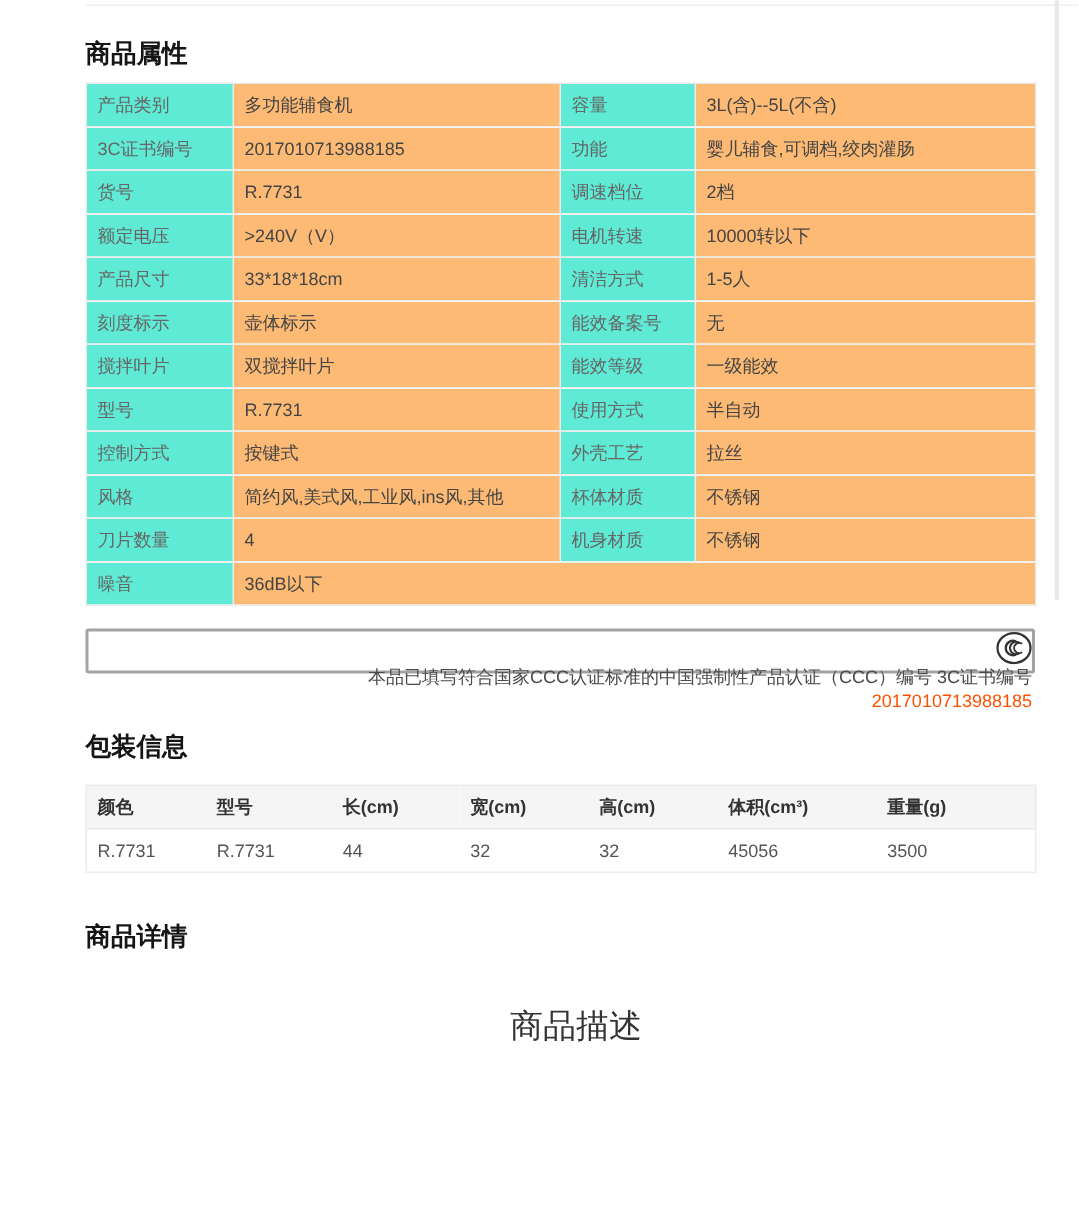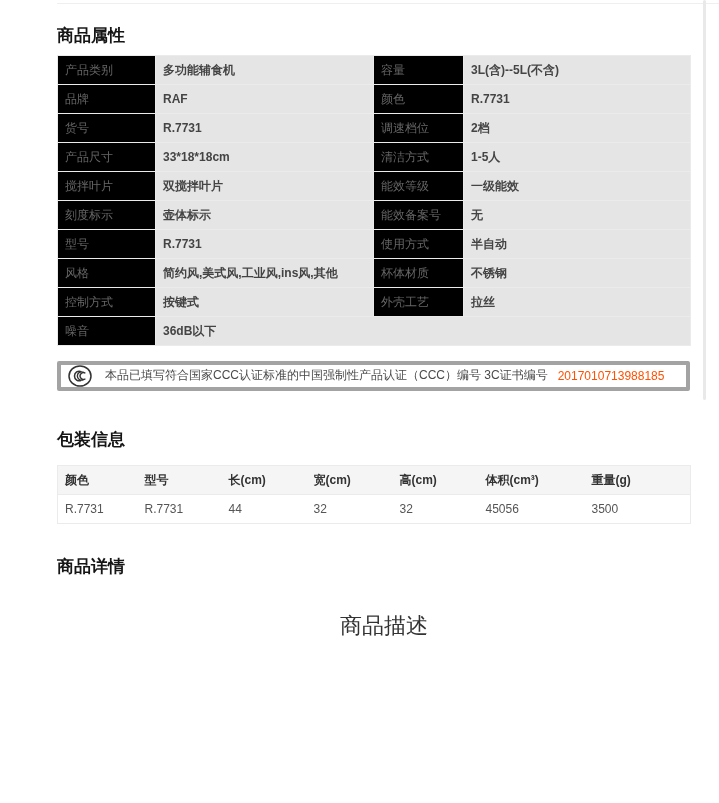--- a/index.html
+++ b/index.html
@@ -55,30 +55,31 @@
   .attr-table { margin-top: 9px; }
   .attr-table td {
     border: 1px solid #ebebeb;
     height: 28px;
     font-size: 12px;
     padding: 0 4px 0 7px;
     line-height: 28px;
     white-space: nowrap;
     overflow: hidden;
   }
-  .attr-label { background: #000000; color: #666; }
-  .attr-value { background: #e5e5e5; color: #444; font-weight: bold; }
+  .attr-label { background: #5eead4; color: #666; }
+  .attr-value { background: #fdba74; color: #444; }
 
   .cert-box {
     margin-top: 15px;
     height: 30px;
-    border: 4px solid #a3a3a3;
+    border: 2px solid #a3a3a3;
     border-radius: 2px;
     display: flex;
-    align-items: center;
+    align-items: flex-end;
+    flex-direction: column;
   }
   .ccc-icon {
     margin-left: 7px;
     width: 24px;
     height: 22px;
     flex: 0 0 auto;
     display: inline-flex;
   }
   .cert-text {
     margin-left: 13px;
@@ -147,66 +148,78 @@
           <col style="width:227px">
       </colgroup>
       <tbody>
           <tr>
             <td class="attr-label">产品类别</td>
             <td class="attr-value">多功能辅食机</td>
             <td class="attr-label">容量</td>
             <td class="attr-value">3L(含)--5L(不含)</td>
           </tr>
           <tr>
-            <td class="attr-label">品牌</td>
-            <td class="attr-value">RAF</td>
-            <td class="attr-label">颜色</td>
-            <td class="attr-value">R.7731</td>
+            <td class="attr-label">3C证书编号</td>
+            <td class="attr-value">2017010713988185</td>
+            <td class="attr-label">功能</td>
+            <td class="attr-value">婴儿辅食,可调档,绞肉灌肠</td>
           </tr>
           <tr>
             <td class="attr-label">货号</td>
             <td class="attr-value">R.7731</td>
             <td class="attr-label">调速档位</td>
             <td class="attr-value">2档</td>
           </tr>
           <tr>
+            <td class="attr-label">额定电压</td>
+            <td class="attr-value">&gt;240V（V）</td>
+            <td class="attr-label">电机转速</td>
+            <td class="attr-value">10000转以下</td>
+          </tr>
+          <tr>
             <td class="attr-label">产品尺寸</td>
             <td class="attr-value">33*18*18cm</td>
             <td class="attr-label">清洁方式</td>
             <td class="attr-value">1-5人</td>
           </tr>
           <tr>
+            <td class="attr-label">刻度标示</td>
+            <td class="attr-value">壶体标示</td>
+            <td class="attr-label">能效备案号</td>
+            <td class="attr-value">无</td>
+          </tr>
+          <tr>
             <td class="attr-label">搅拌叶片</td>
             <td class="attr-value">双搅拌叶片</td>
             <td class="attr-label">能效等级</td>
             <td class="attr-value">一级能效</td>
           </tr>
           <tr>
-            <td class="attr-label">刻度标示</td>
-            <td class="attr-value">壶体标示</td>
-            <td class="attr-label">能效备案号</td>
-            <td class="attr-value">无</td>
-          </tr>
-          <tr>
             <td class="attr-label">型号</td>
             <td class="attr-value">R.7731</td>
             <td class="attr-label">使用方式</td>
             <td class="attr-value">半自动</td>
           </tr>
           <tr>
+            <td class="attr-label">控制方式</td>
+            <td class="attr-value">按键式</td>
+            <td class="attr-label">外壳工艺</td>
+            <td class="attr-value">拉丝</td>
+          </tr>
+          <tr>
             <td class="attr-label">风格</td>
             <td class="attr-value">简约风,美式风,工业风,ins风,其他</td>
             <td class="attr-label">杯体材质</td>
             <td class="attr-value">不锈钢</td>
           </tr>
           <tr>
-            <td class="attr-label">控制方式</td>
-            <td class="attr-value">按键式</td>
-            <td class="attr-label">外壳工艺</td>
-            <td class="attr-value">拉丝</td>
+            <td class="attr-label">刀片数量</td>
+            <td class="attr-value">4</td>
+            <td class="attr-label">机身材质</td>
+            <td class="attr-value">不锈钢</td>
           </tr>
           <tr>
             <td class="attr-label">噪音</td>
             <td class="attr-value" colspan="3">36dB以下</td>
           </tr>
         </tbody>
     </table>
 
 
     <div class="cert-box">

